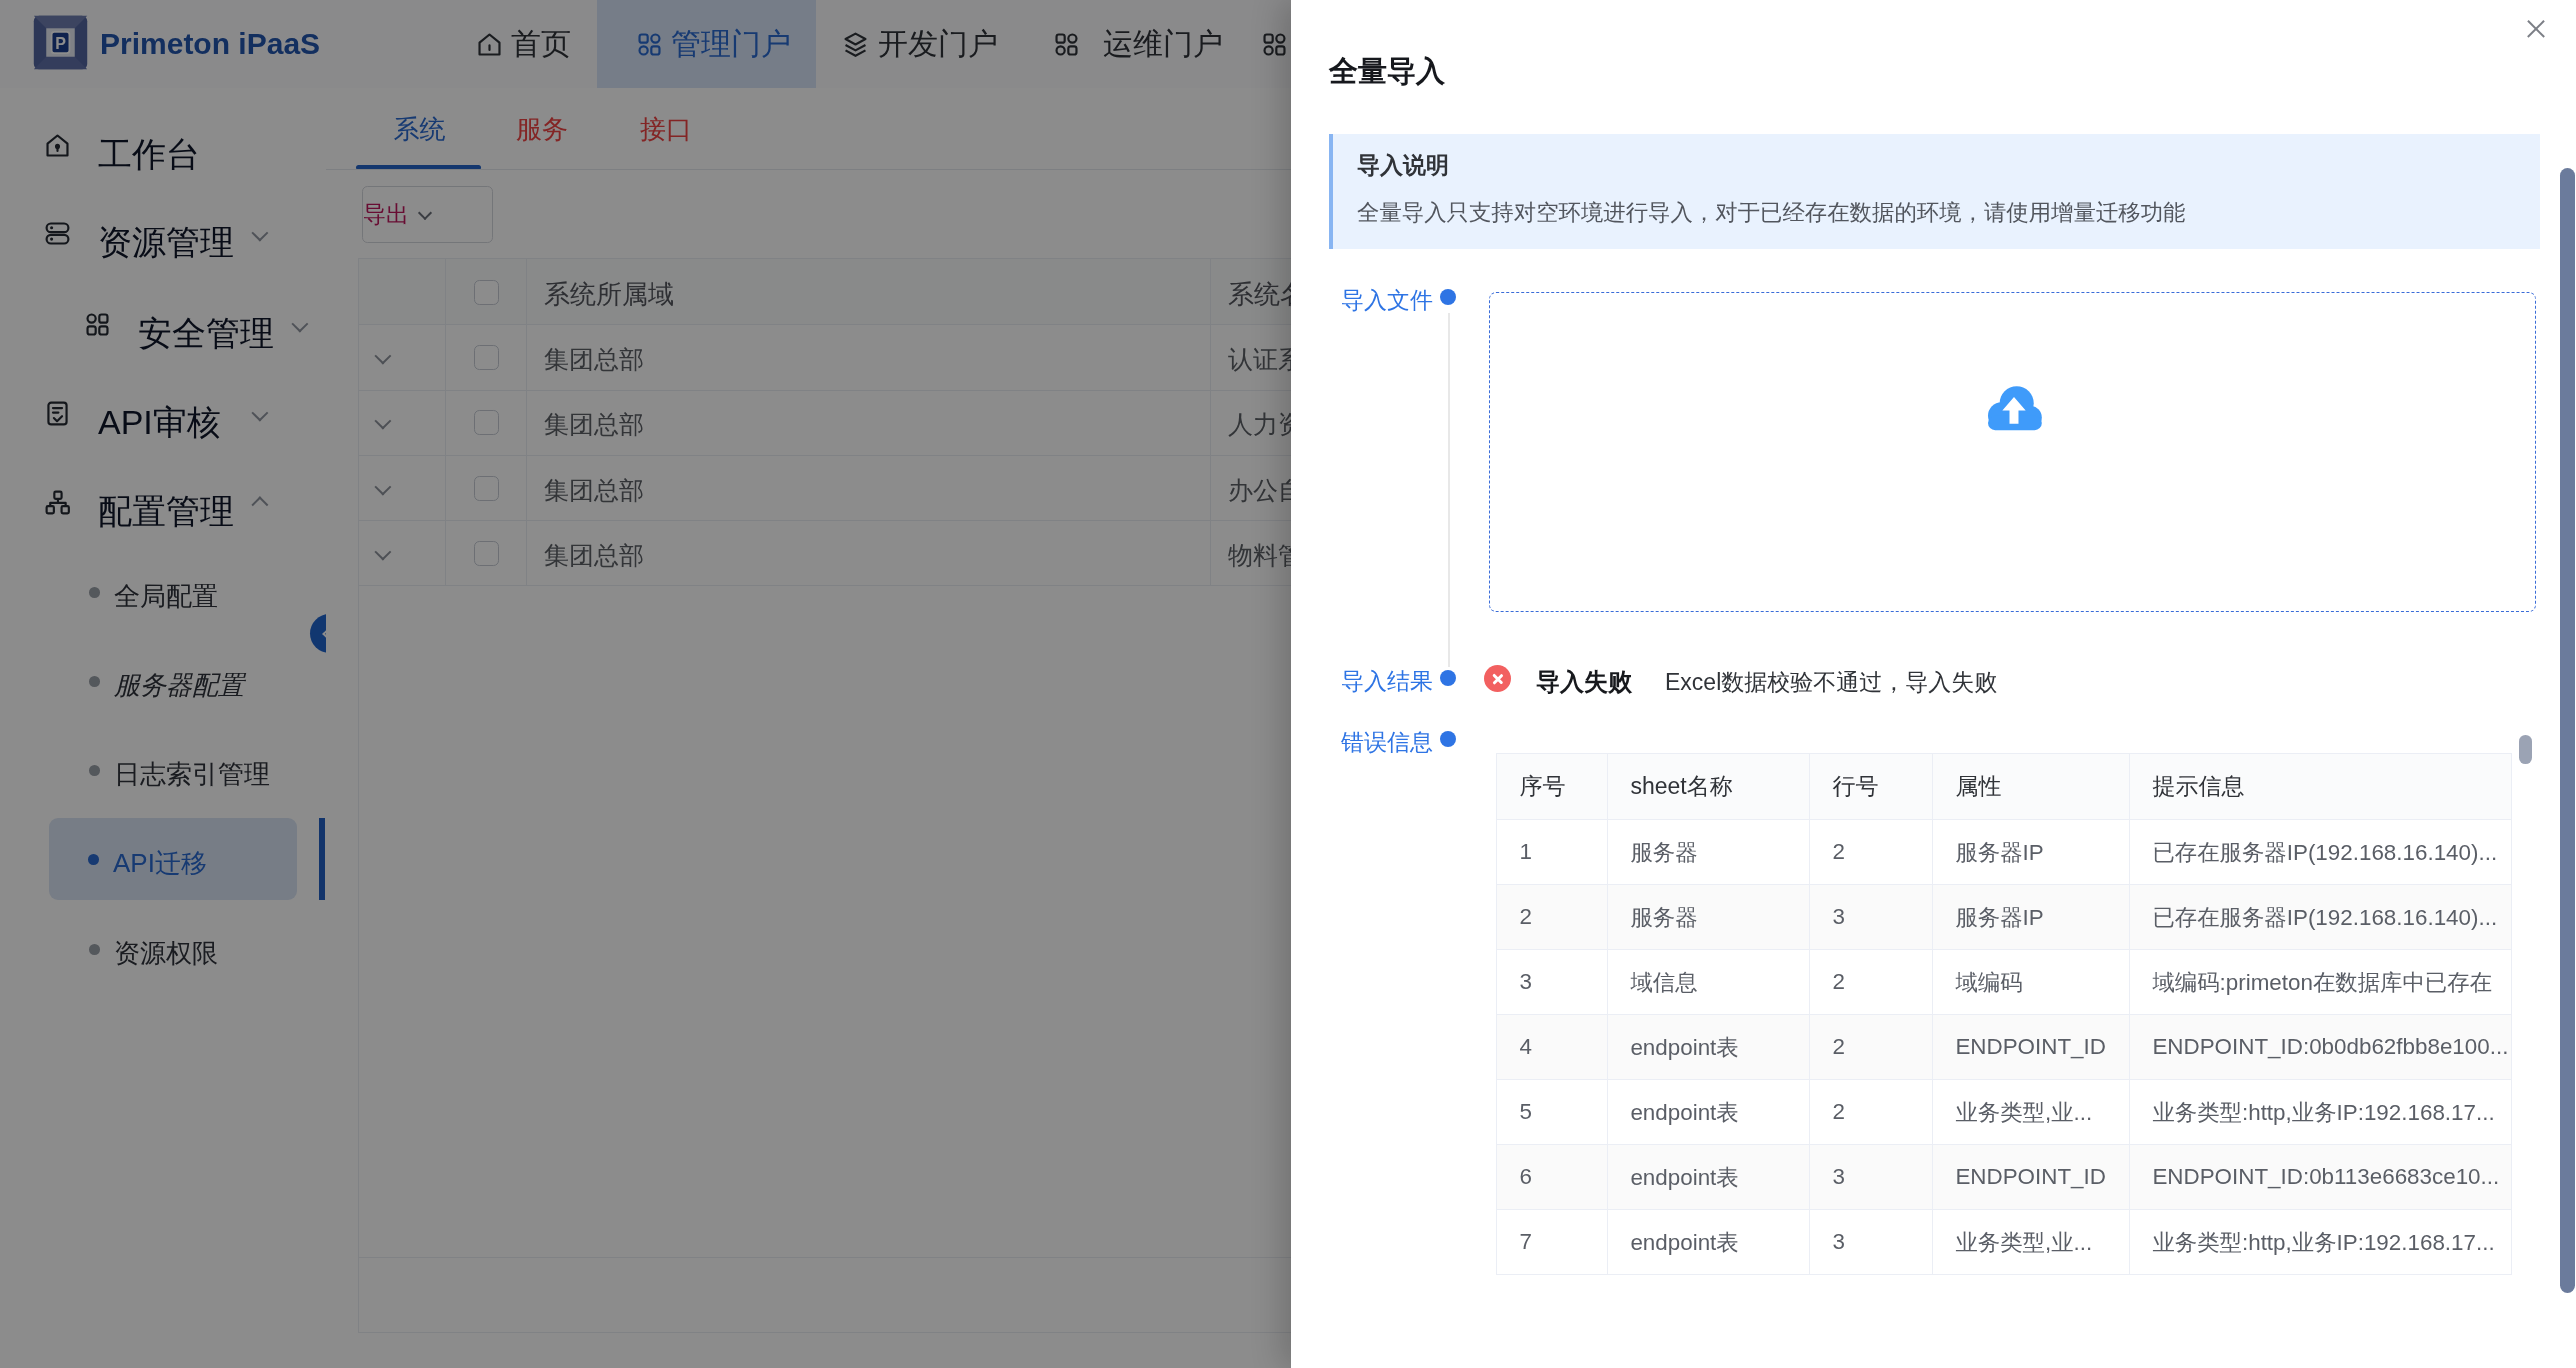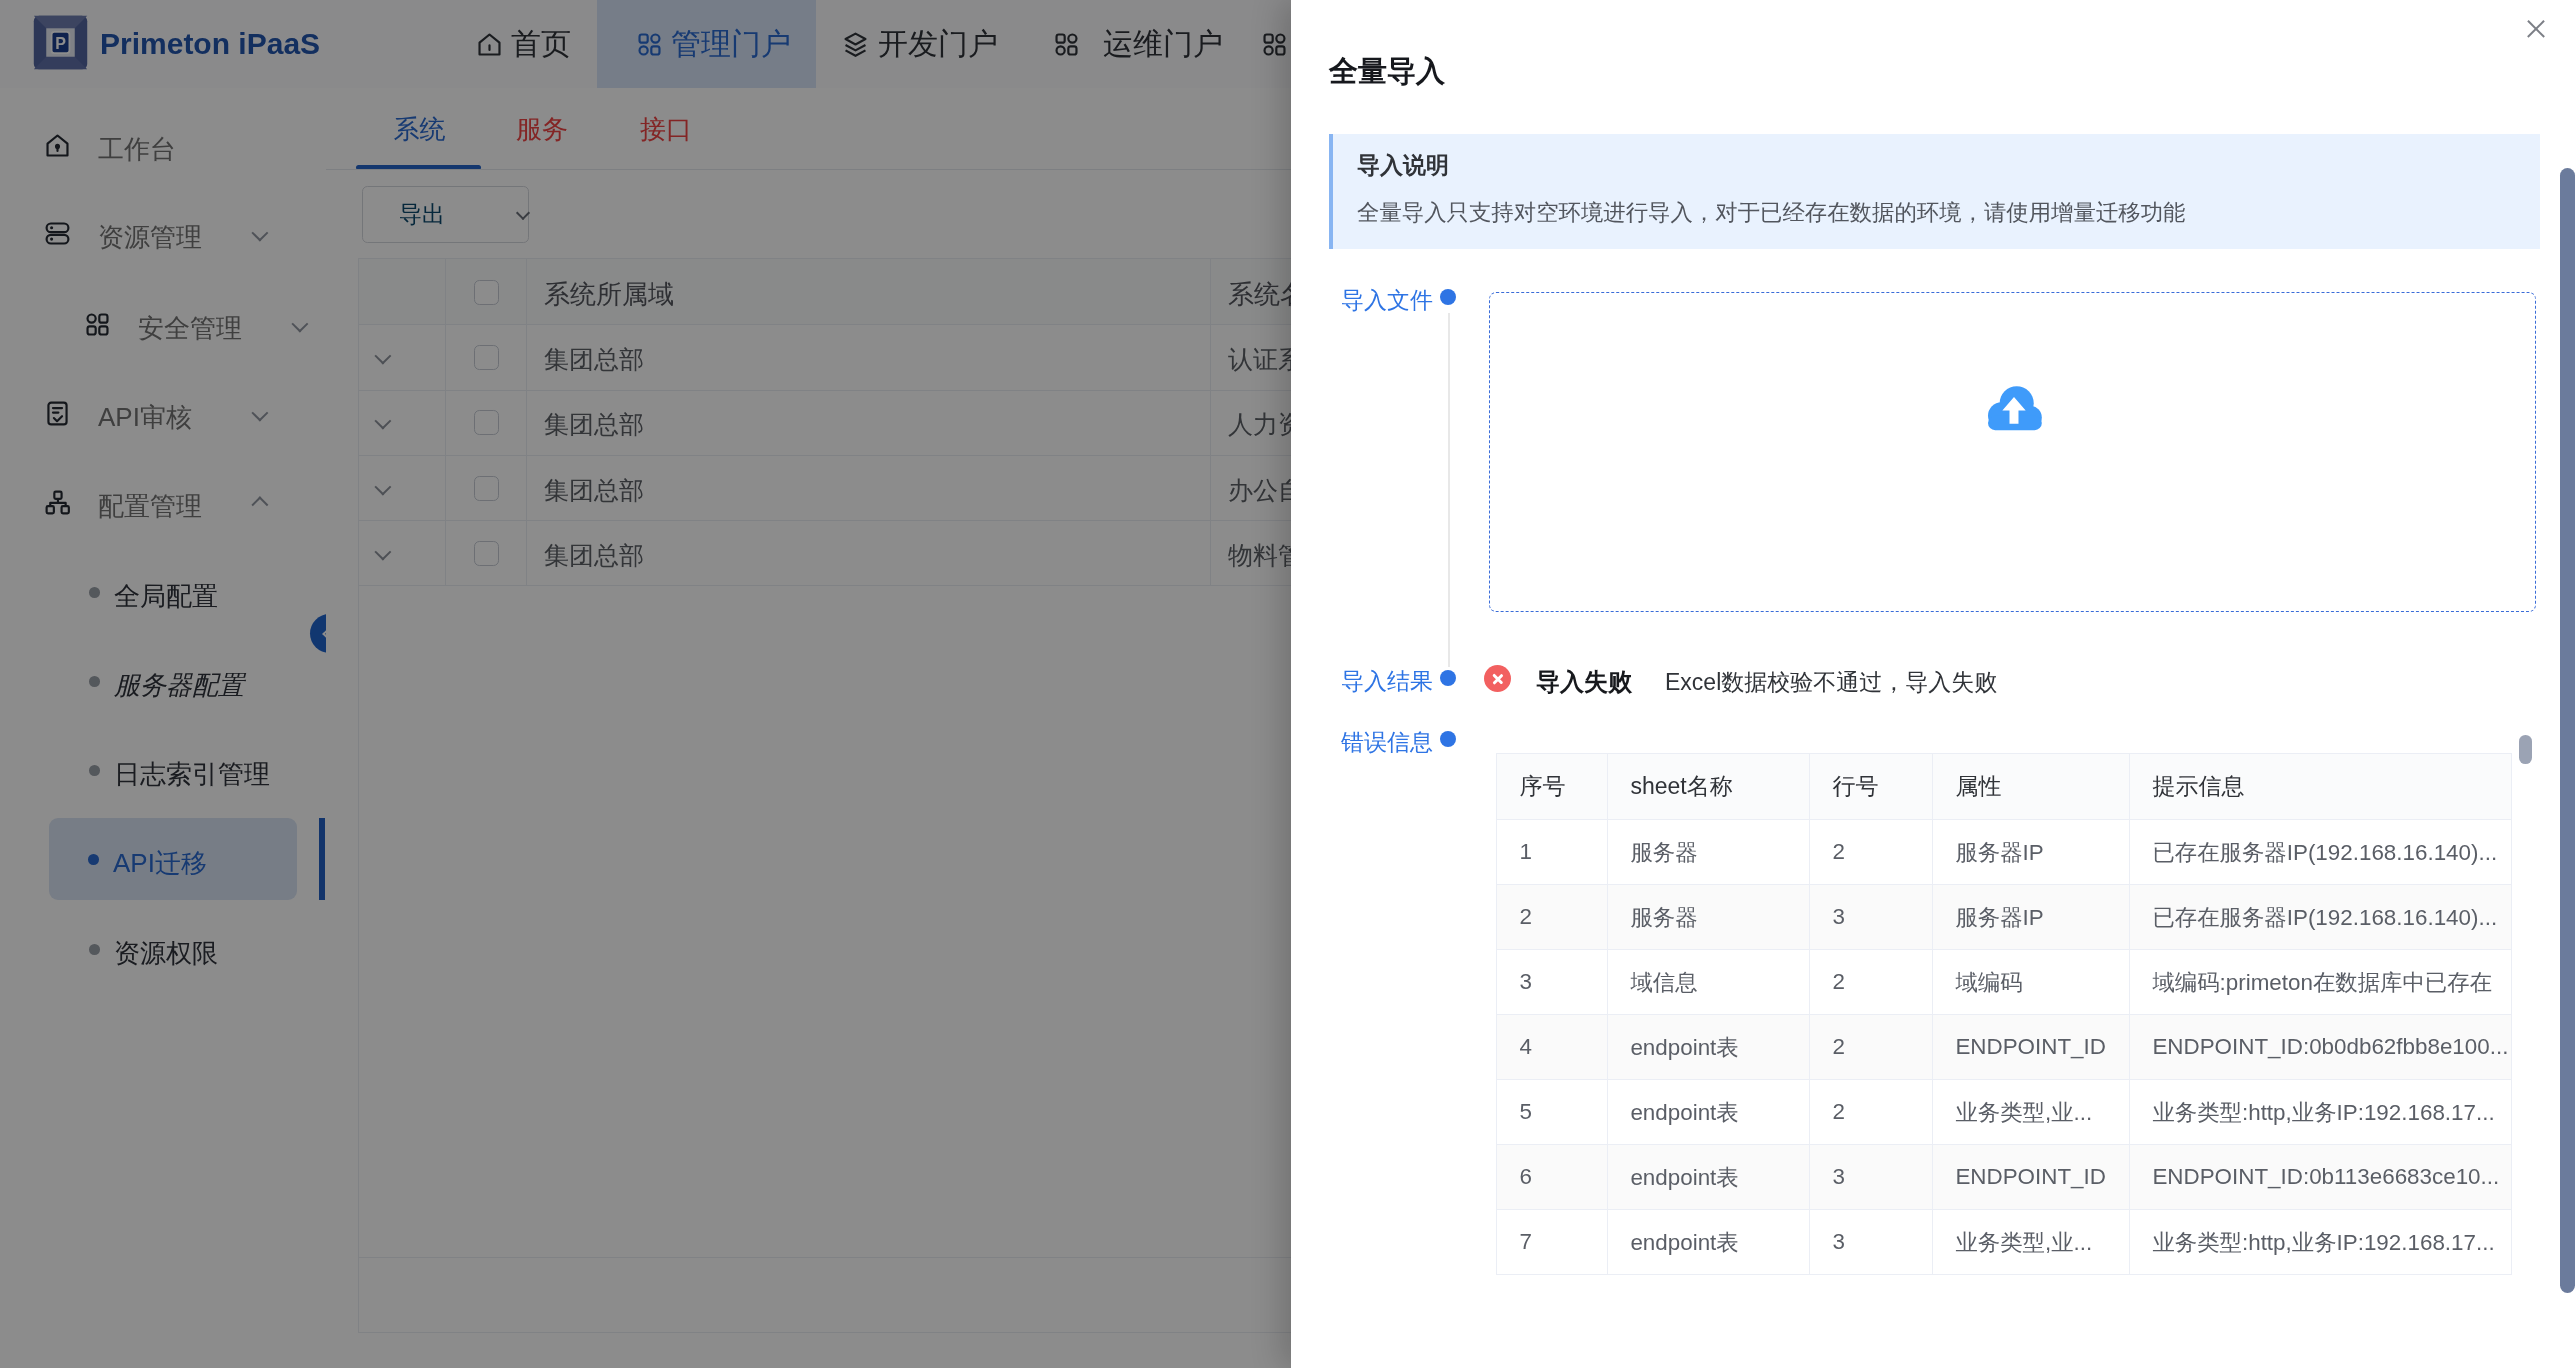--- a/index.html
+++ b/index.html
@@ -8,41 +8,41 @@
   .abs{position:absolute;}
   
   #navbar{left:0;top:0;width:2576px;height:88px;background:#fbfcfe;border-bottom:0.9px solid #e8ebf0;}
   .nav-label{font-size:30px;color:#30333a;line-height:88px;white-space:nowrap;}
   .nav-active-bg{left:597px;top:0;width:219px;height:88px;background:#d7e4f7;}
   .nav-active{color:#2a6ad0;}
   #brand{left:100px;top:0;line-height:88px;font-size:30px;font-weight:bold;color:#2456ae;white-space:nowrap;}
   .icon{display:block;}
   
   #sidebar{left:0;top:88px;width:326px;height:1280px;background:#ffffff;border-right:0.9px solid #e9ecf1;}
-  .side-item-label{font-size:26px;color:#737373;white-space:nowrap;}
+  .side-item-label{font-size:34px;color:#0f172a;white-space:nowrap;}
   .sub-label{font-size:26px;color:#30343c;white-space:nowrap;}
   .sub-dot{width:10.7px;height:10.7px;border-radius:50%;background:#9aa0a8;}
   .sel-box{left:49px;width:248px;height:82px;background:#d9e4f4;border-radius:9px;}
   .sel-bar{left:319px;width:6.3px;height:82px;background:#2160c4;}
   .sel-blue{color:#2a6ad0 !important;}
   
   .chev{display:inline-block;width:9.8px;height:9.8px;border-right:2.2px solid currentColor;border-bottom:2.2px solid currentColor;}
   .chev.down{transform:rotate(45deg);}
   .chev.up{transform:rotate(-135deg);}
   .chev.left{transform:rotate(135deg);}
   #collapse-btn{left:310px;top:614px;width:39px;height:39px;border-radius:50%;background:#2064cc;
                 display:flex;align-items:center;justify-content:center;color:#fff;}
   
   #content{left:326px;top:88px;width:2250px;height:1280px;background:#fff;}
   .tab{font-size:26px;color:#ef4444;text-align:center;line-height:32px;}
   .tab.active{color:#2a6ad0;}
   #tab-underline{left:30px;top:77px;width:125px;height:5.4px;background:#2664c8;border-radius:2.7px;}
   #tabs-divider{left:0;top:81px;width:2250px;height:0.9px;background:#e4e7ed;}
   #export-btn{left:36px;top:98px;width:129px;height:55px;background:#fff;border:0.9px solid #d4d7dd;border-radius:5.4px;
-              display:flex;align-items:center;justify-content:space-between;gap:10.7px;font-size:23px;color:#0c4a6e;padding-left:36px;}
+              display:flex;align-items:center;justify-content:flex-start;gap:10.7px;font-size:23px;color:#be185d;}
   .hline{background:#e9edf2;height:0.9px;}
   .vline{background:#e9edf2;width:0.9px;}
   .cb{width:25px;height:25px;border:1.8px solid #c6cbd4;border-radius:5.4px;background:#fff;box-sizing:border-box;}
   .cell-text{font-size:25px;color:#5d6167;white-space:nowrap;}
   .head-text{font-size:26px;color:#54575e;font-weight:500;white-space:nowrap;}
   .row-chev{color:#8d929b;}
   
   #mask{left:0;top:0;width:2576px;height:1368px;background:rgba(0,0,0,0.45);z-index:50;}
   
   #drawer{left:1291px;top:0;width:1285px;height:1368px;background:#fff;z-index:100;box-shadow:-10.7px 0 29px rgba(0,0,0,0.18);}

